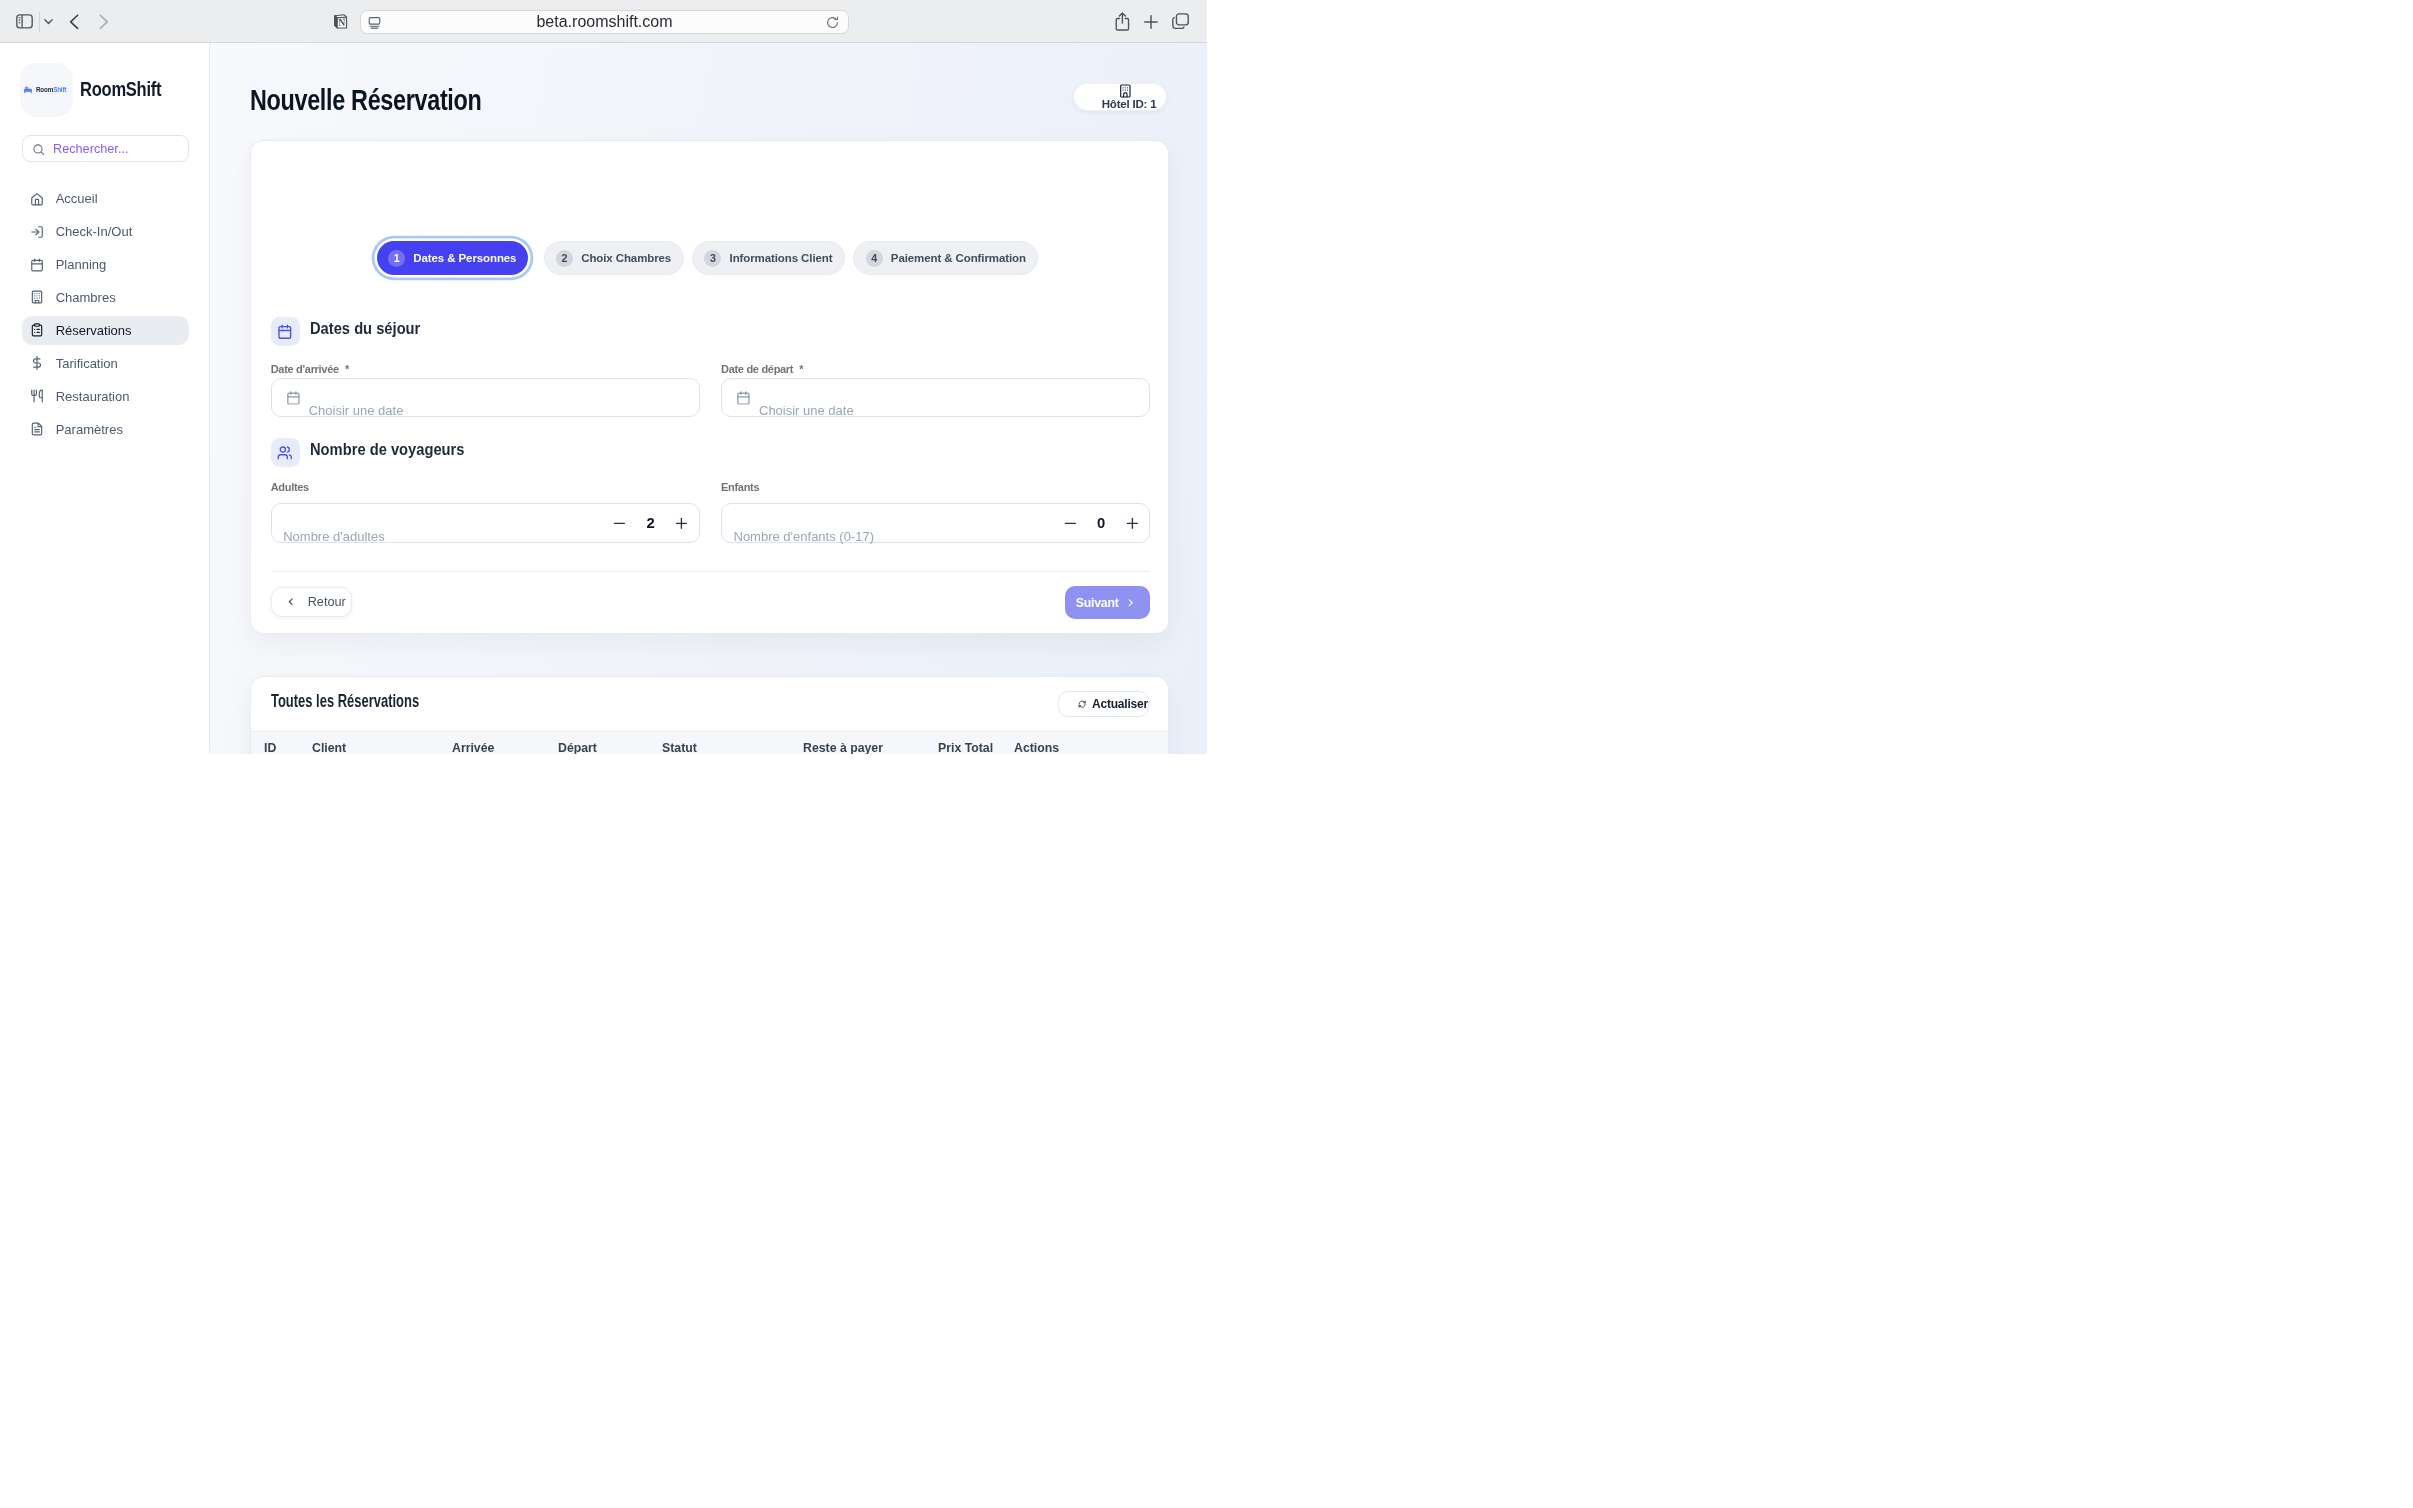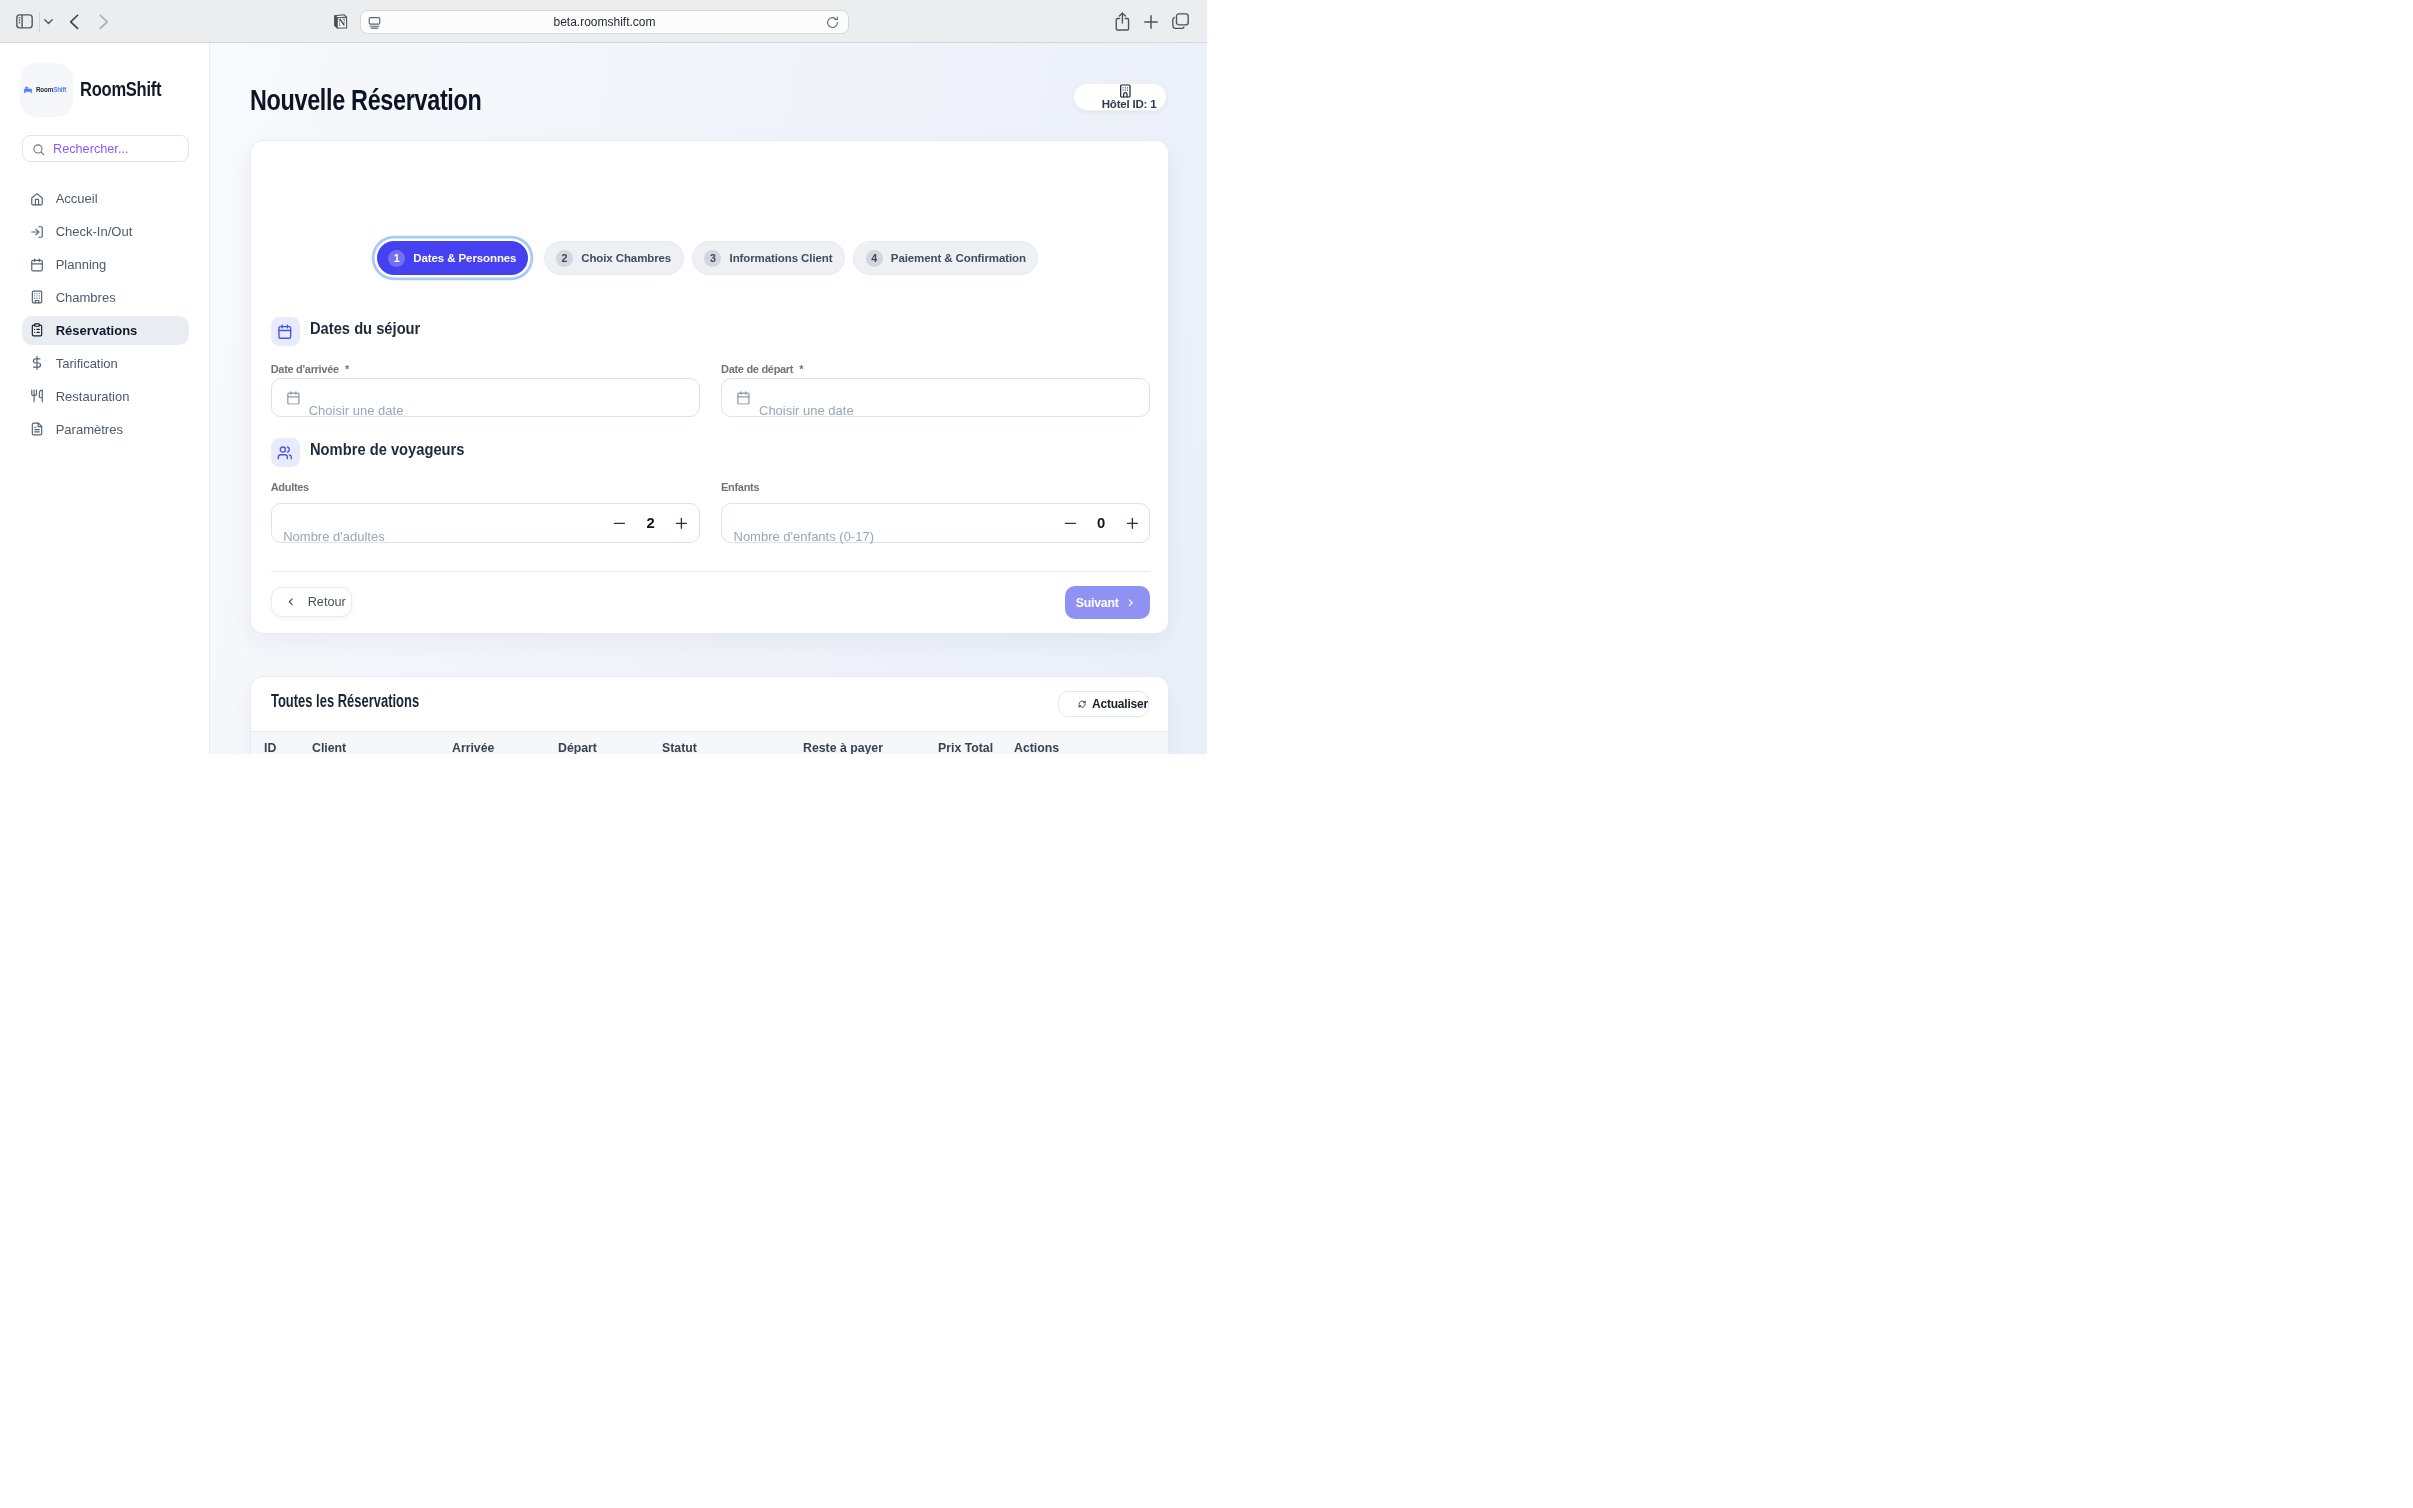--- a/index.html
+++ b/index.html
@@ -5,38 +5,38 @@
 * { margin:0; padding:0; box-sizing:border-box; }
 html,body { width:1207px; height:754px; overflow:hidden; font-family:"Liberation Sans", sans-serif; background:#fff; }
 body { position:relative; }
 .abs { position:absolute; }
 svg { display:block; }
 
 
 .toolbar { position:absolute; top:0; left:0; width:1207px; height:43px; background:#ecedef; border-bottom:0.8px solid #d5d6d8; }
 .tb-ic { position:absolute; color:#51575f; }
 .urlbar { position:absolute; left:360px; top:9.9px; width:489px; height:24px; background:#fcfcfd; border:0.8px solid #d4d7db; border-radius:7.4px; }
-.urltext { position:absolute; left:0; top:0; width:100%; height:100%; display:flex; align-items:center; justify-content:center; font-size:12px; color:#272c34; }
+.urltext { position:absolute; left:0; top:0; width:100%; height:100%; display:flex; align-items:center; justify-content:center; font-size:16px; color:#272c34; }
 
 
 .page { position:absolute; top:43px; left:0; width:1207px; height:712px; background:linear-gradient(100deg,#fafbfd 0%, #f3f6fa 40%, #ebeffa 100%); }
 
 
 .sidebar { position:absolute; top:43px; left:0; width:210px; height:712px; background:#ffffff; border-right:0.8px solid #e8ebef; }
 .logobox { position:absolute; left:19.7px; top:19.7px; width:53px; height:54px; border-radius:16.4px; background:#f5f7fb; display:flex; align-items:center; justify-content:center; }
 .minilogo { display:flex; align-items:center; gap:2.5px; }
 .minilogo .t { font-size:7px; font-weight:bold; letter-spacing:-0.2px; color:#1b2434; transform:scaleX(0.9); transform-origin:left center; }
 .minilogo .t b2 { color:#4f7df9; }
 .brand { position:absolute; left:80px; top:37px; font-size:19.7px; line-height:19.7px; font-weight:bold; letter-spacing:-0.3px; color:#121a2a; transform:scaleX(0.84); transform-origin:left center; }
 .search { position:absolute; left:22px; top:92px; width:167px; height:27px; border:0.8px solid #dfe4ea; border-radius:8.2px; background:#fff; }
 .search .ph { position:absolute; left:30px; top:0; height:100%; display:flex; align-items:center; gap:9.9px; color:#8b5cf6; font-size:12.7px; }
 .nav { position:absolute; left:22px; top:141px; width:167px; }
 .nav-item { position:relative; height:29.6px; margin-bottom:3.3px; border-radius:9.9px; display:flex; align-items:center; padding-left:8.2px; color:#4d5a6c; font-size:13px; }
 .nav-item .lbl { margin-left:11.5px; }
-.nav-item.active { background:#e9edf2; color:#0f1828; font-weight:bold; }
+.nav-item.active { background:#e9edf2; color:#0f1828; font-weight:normal; }
 .nav-item svg { color:#556274; }
 .nav-item.active svg { color:#18202e; }
 
 
 .h1 { position:absolute; left:250px; top:85px; font-size:29.6px; line-height:29.6px; font-weight:bold; letter-spacing:-0.4px; color:#0c1424; transform:scaleX(0.79); transform-origin:left center; }
 .hotelpill { position:absolute; left:1073px; top:83px; width:94px; height:28px; background:#fff; border:0.8px solid #edf0f4; border-radius:14px; box-shadow:0 1.6px 4.1px rgba(30,41,59,.06); display:flex; align-items:center; padding-left:10.7px;flex-direction:column; }
 .hotelpill .t { margin-left:7.4px; font-size:11.5px; font-weight:bold; color:#2f3a4c; letter-spacing:-0.2px; }
 
 .card1 { position:absolute; left:250px; top:140px; width:919px; height:494px; background:#fff; border:0.8px solid #e7ebf1; border-radius:13px; box-shadow:0 9.9px 23px rgba(30,41,59,.05); }
 .card1 .chead { position:absolute; left:0; top:0; width:100%; height:66px; background:#f7f9fc; border-bottom:0.8px solid #e8ecf2; border-radius:13px 13px 0 0; display:flex; align-items:center; padding-left:19.7px; font-size:16.4px; font-weight:bold; color:#1f2937; }

